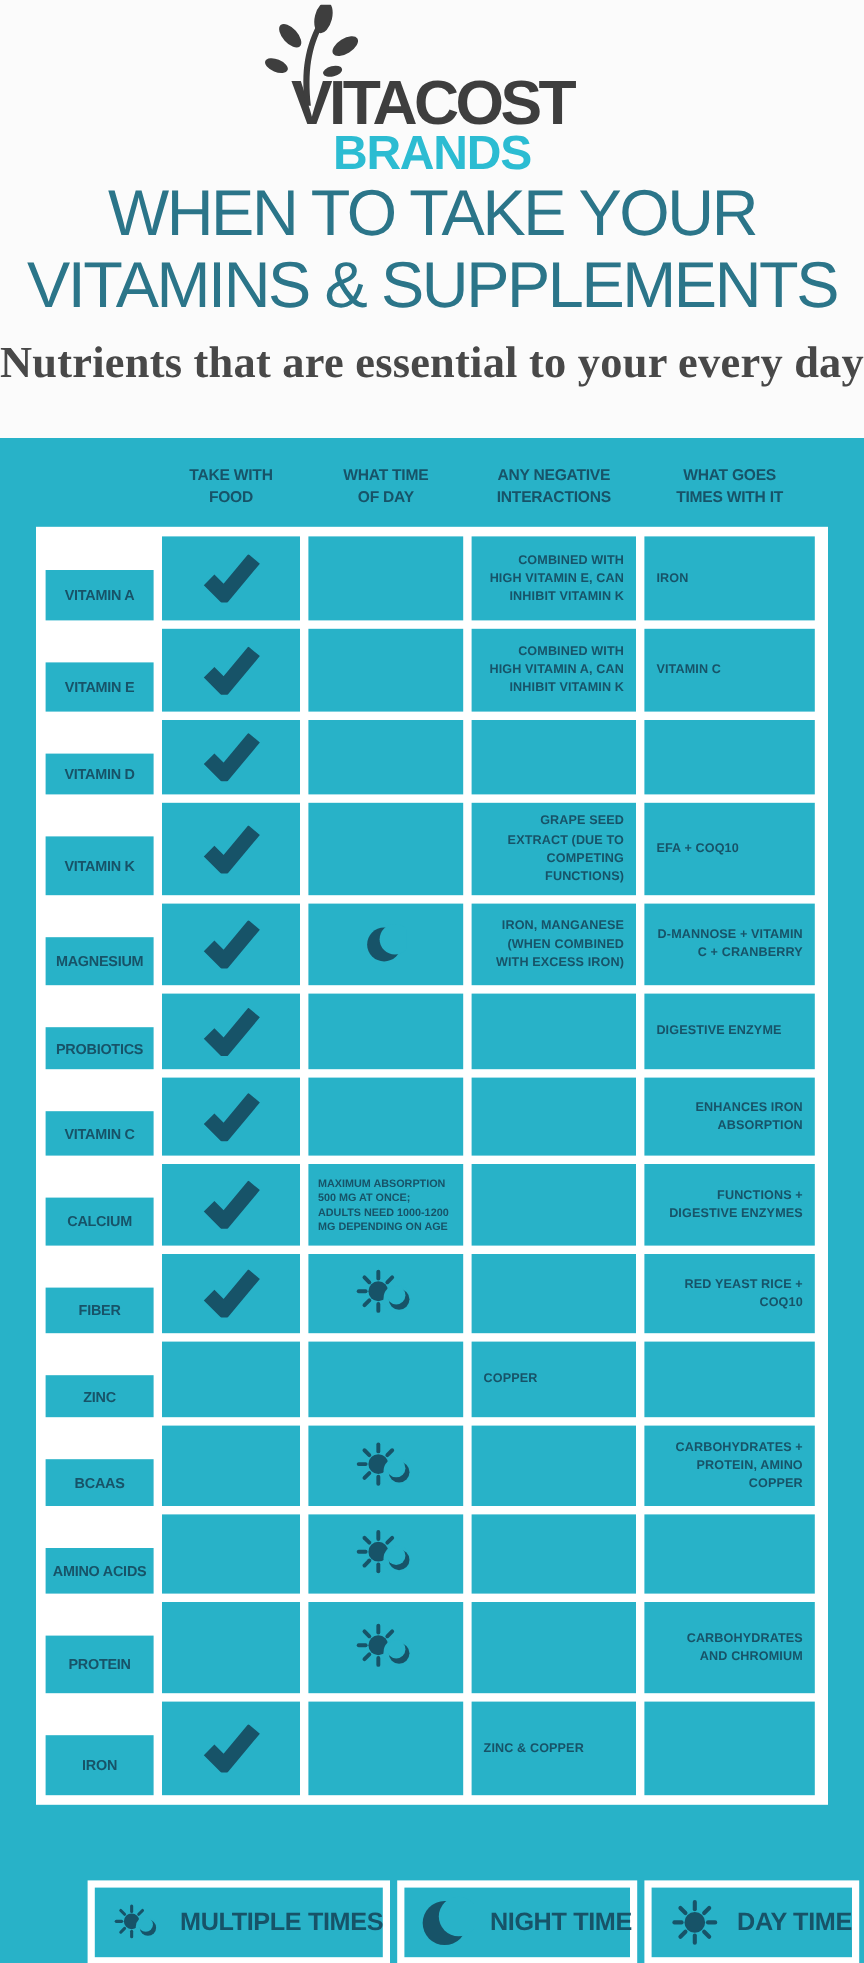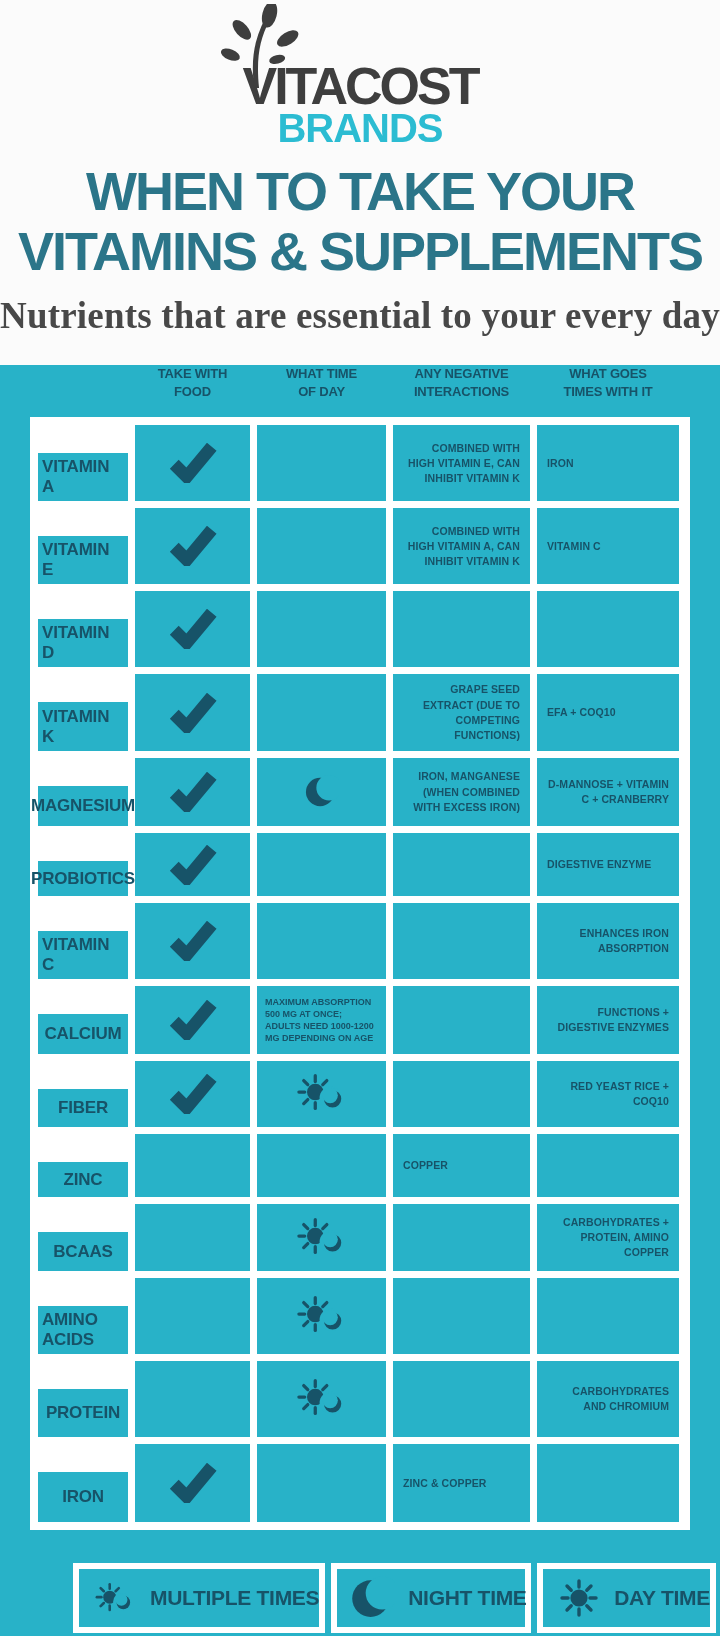--- a/index.html
+++ b/index.html
@@ -10,39 +10,39 @@
   body{width:720px; font-family:"Liberation Sans",sans-serif; background:var(--page);}
   .page{width:720px; height:1636px; overflow:hidden;}
 
   
   .top{height:365px; background:var(--page); text-align:center; position:relative;}
   .logo{padding-top:60px;}
   .wordmark-wrap{display:inline-block; position:relative;}
   .wordmark{font-size:52px; font-weight:bold; letter-spacing:-3px; color:var(--logo); line-height:1; white-space:nowrap;}
   .sprig{position:absolute; left:-30px; top:-56px;}
   .brands{font-size:40px; font-weight:bold; letter-spacing:-1px; color:var(--brands); line-height:1; margin-top:-4px;}
-  .title{margin-top:13px; color:var(--title); font-weight:bold;}
+  .title{color:var(--title); font-weight:normal;}
   .tline{display:block; white-space:nowrap; font-size:54px; letter-spacing:-2px; line-height:1.12;}
   .subtitle{margin-top:12px; font-family:"Liberation Serif",serif; font-weight:bold; font-size:37px; letter-spacing:0.2px; color:var(--sub); white-space:nowrap;}
 
   
   .cyan{height:1271px; background:var(--cyan); overflow:hidden;}
-  .headers{margin:0 30px; padding:0 8px 0 8px; display:grid; grid-template-columns:90px 115px 129px 137px 142px; gap:7px; margin-bottom:16px;}
+  .headers{margin:0 30px; padding:22px 8px 0 8px; display:grid; grid-template-columns:90px 115px 129px 137px 142px; gap:7px; margin-bottom:16px;}
   .hcell{text-align:center; color:var(--dark); font-weight:bold; font-size:13px; line-height:1.4; letter-spacing:-0.2px;}
   .hcell span{display:block;}
 
   .table{margin:0 30px; background:var(--grid); padding:8px; display:flex; flex-direction:column; gap:7px;}
   .trow{display:grid; grid-template-columns:90px 115px 129px 137px 142px; gap:7px;}
   .cell{background:var(--cyan); color:var(--dark); font-weight:bold; display:flex; align-items:center; justify-content:center;}
-  .name-cell{font-size:17px; letter-spacing:-0.2px; text-align:left; padding:4px;margin-top:28px;}
+  .name-cell{font-size:12px; letter-spacing:-0.2px; text-align:center; padding:4px;margin-top:28px;}
   .text-cell{justify-content:flex-start; text-align:right; padding:8px 10px; font-size:10.5px; line-height:1.45; letter-spacing:0.1px;}
   .note-cell{justify-content:flex-start; align-items:center; text-align:left; padding:6px 8px; font-size:9px; line-height:1.35; letter-spacing:0;}
   .icon{display:inline-flex; color:var(--dark);}
 
-  .legend{margin:33px 33px 0 33px; display:flex; gap:6px;padding-left:40px;}
+  .legend{margin:63px 33px 0 33px; display:flex; gap:6px;padding-left:40px;}
   .legend-box{background:var(--cyan); border:6px solid var(--grid); height:70px; display:flex; align-items:center; padding-left:14px; gap:13px;}
   .legend-box .icon svg{width:44px; height:auto;}
   .legend-label{color:var(--dark); font-weight:bold; font-size:21px; letter-spacing:-0.3px; white-space:nowrap;}
 </style>
 </head>
 <body>
 
 <div class="page">
 
   <header class="top">

